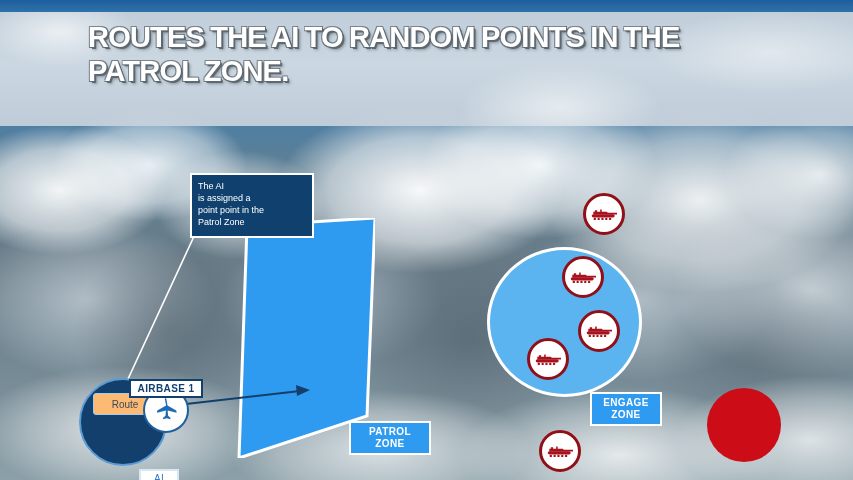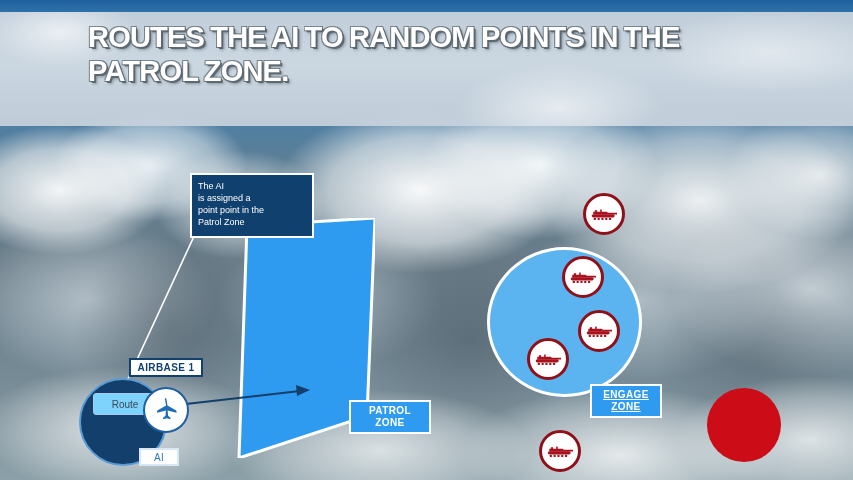--- a/index.html
+++ b/index.html
@@ -146,20 +146,21 @@
   
   .chip {
     position: absolute;
     box-sizing: border-box;
     text-align: left;
     font-size: 10px;
     letter-spacing: .4px;
     display: flex;
     align-items: center;
     justify-content: center;
+    margin-top: 21px;
   }
   .chip-white-navy {
     background: #ffffff;
     border: 2px solid #12406e;
     color: #12406e;
     font-weight: bold;
   }
   .chip-blue {
     background: #2f9bf0;
     border: 2px solid #ffffff;
@@ -188,21 +189,21 @@
     left: 79px; top: 378px;
     width: 84px; height: 84px;
     border-radius: 50%;
     background: #123f6b;
     border: 2px solid #5a9bd5;
   }
   .route-badge {
     position: absolute;
     left: 93px; top: 393px;
     width: 62px; height: 20px;
-    background: #7dd3fc;
+    background: #fdba74;
     border: 1px solid #a9cbe8;
     border-radius: 3px;
     color: #3a4a57;
     font-size: 10px;
     display: flex; align-items: center; justify-content: center;
   }
 
   
   .ai-icon {
     position: absolute;
@@ -364,20 +365,20 @@
 
     <div class="chip chip-white-navy" style="left:129px; top:358px; width:74px; height:19px;">AIRBASE 1</div>
 
     <div class="chip chip-ai" style="left:139px; top:448px; width:40px; height:18px;">AI</div>
 
     <div class="chip chip-blue" style="left:349px; top:400px; width:82px; height:34px;">
       <span>PATROL</span>
       <span>ZONE</span>
     </div>
 
-    <div class="chip chip-blue" style="left:590px; top:384px; width:72px; height:34px;text-decoration:underline;">
+    <div class="chip chip-blue" style="left:590px; top:371px; width:72px; height:34px;">
       <span>ENGAGE</span>
       <span>ZONE</span>
     </div>
 
 
   </div>
 </div>
 
 </body></html>

